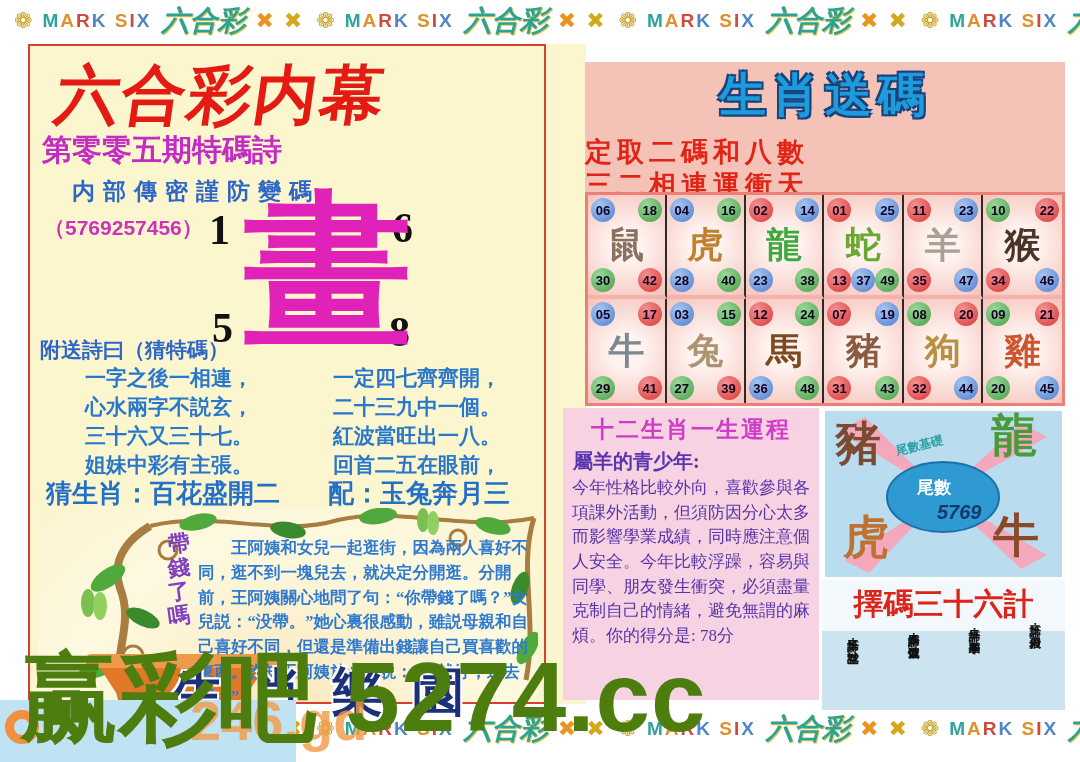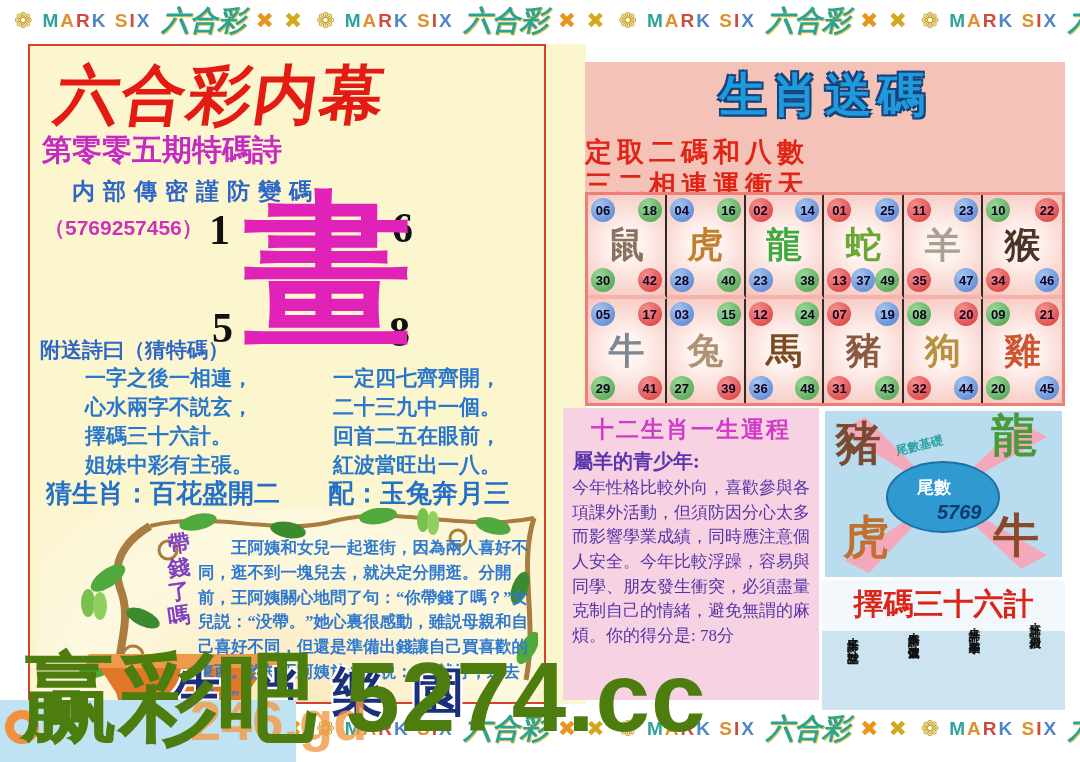--- a/index.html
+++ b/index.html
@@ -192,28 +192,28 @@
     <div id="num-tl" class="corner-num serif">1</div>
     <div id="num-tr" class="corner-num serif">6</div>
     <div id="num-bl" class="corner-num serif">5</div>
     <div id="num-br" class="corner-num serif">8</div>
     <div class="big-char serif">畫</div>
 
     <div class="poem-head serif">附送詩曰（猜特碼）</div>
     <div id="poem-left" class="poem serif">
         <div>一字之後一相連，</div>
         <div>心水兩字不説玄，</div>
-        <div>擇碼三十六計。</div>
+        <div>三十六又三十七。</div>
         <div>姐妹中彩有主張。</div>
       </div>
     <div id="poem-right" class="poem serif">
         <div>一定四七齊齊開，</div>
         <div>二十三九中一個。</div>
+        <div>紅波當旺出一八。</div>
         <div>回首二五在眼前，</div>
-        <div>紅波當旺出一八。</div>
       </div>
 
     <div id="guess-zodiac" class="guess serif">猜生肖：百花盛開二</div>
     <div id="pair-label" class="guess serif">配：玉兔奔月三</div>
 
     <div id="story">
       <svg width="500" height="194" viewBox="0 0 500 194">
         <path d="M85,194 C70,150 98,120 82,80 C72,50 92,30 112,18" stroke="#a97c3f" stroke-width="8" fill="none"></path>
         <path d="M112,18 C180,2 240,30 300,12 C360,-2 430,24 496,10" stroke="#a97c3f" stroke-width="4" fill="none"></path>
         <path d="M496,10 C480,60 500,110 488,172" stroke="#a97c3f" stroke-width="5" fill="none"></path>

